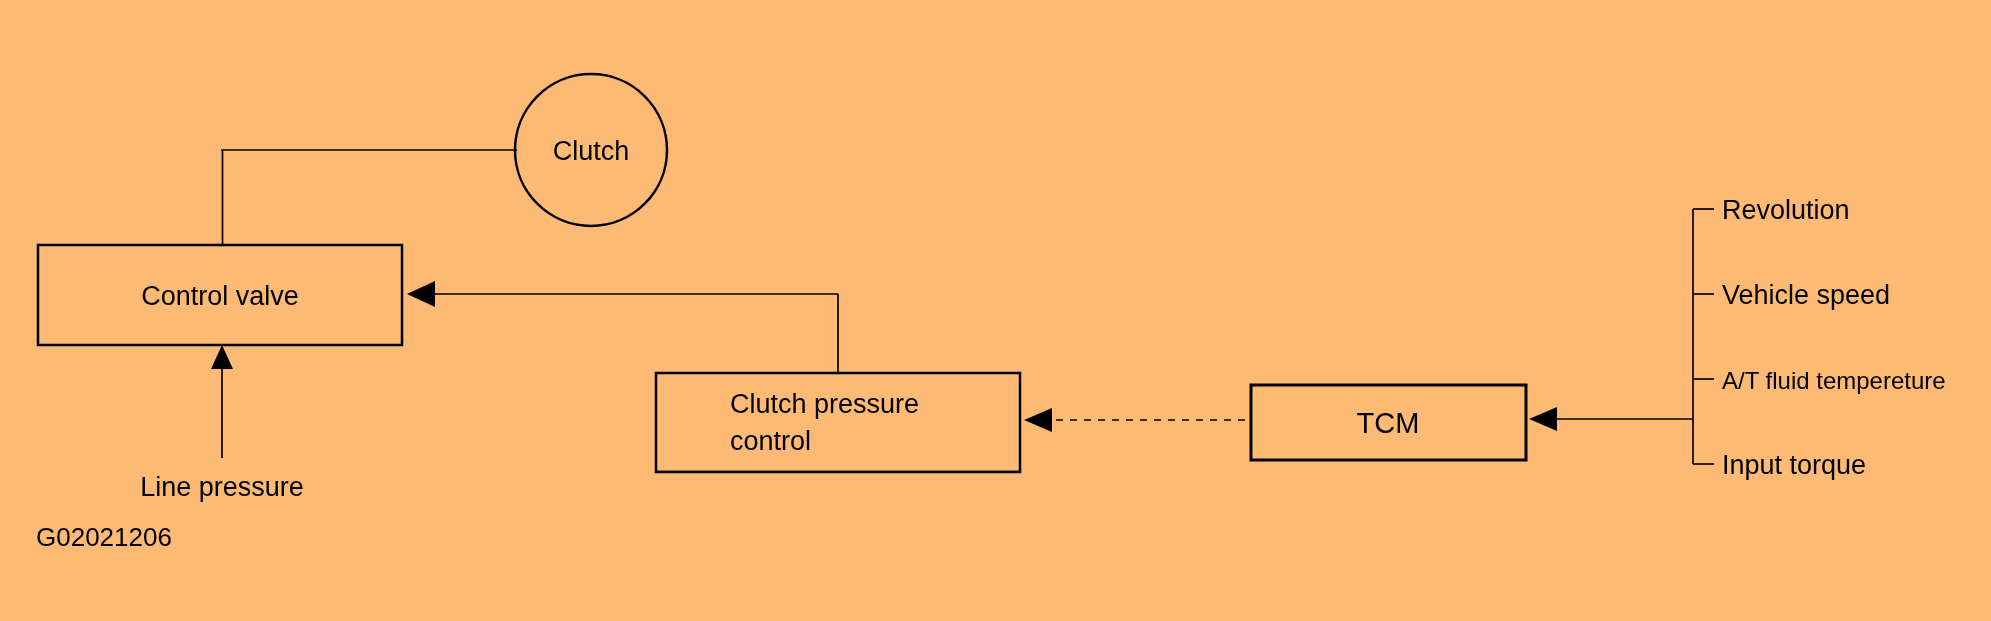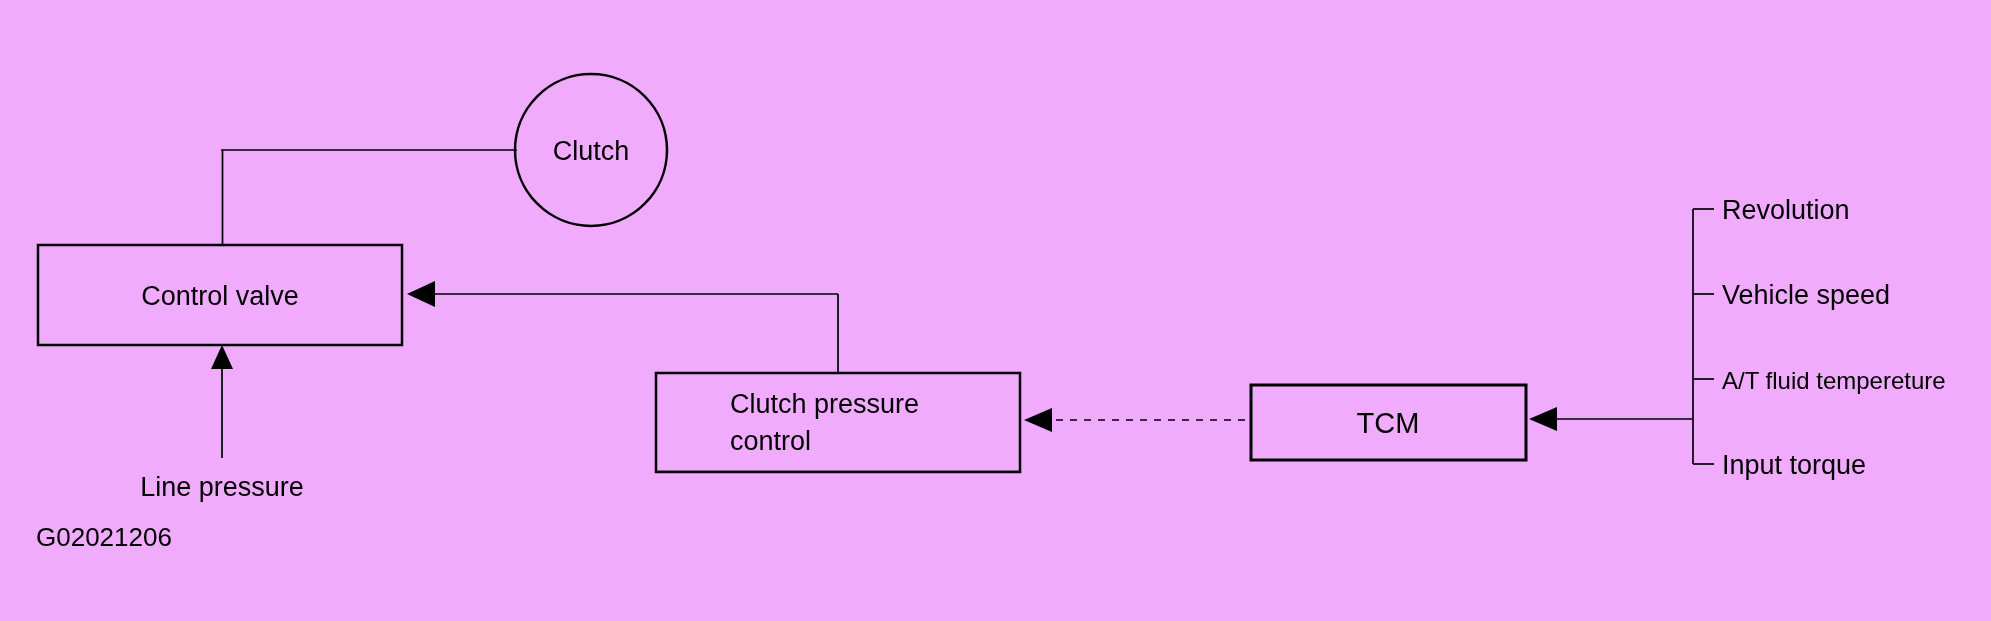--- a/index.html
+++ b/index.html
@@ -7,21 +7,21 @@
     padding: 0;
     background: #ffffff;
     width: 1991px;
     height: 621px;
     overflow: hidden;
   }
   .diagram-wrap {
     position: relative;
     width: 1991px;
     height: 621px;
-    background: #f0abfc;
+    background: #fdba74;
   }
   svg {
     display: block;
   }
   .lbl {
     font-family: "Liberation Sans", "DejaVu Sans", sans-serif;
     fill: #000000;
     font-size: 27px;
   }
   .lbl-sm {

